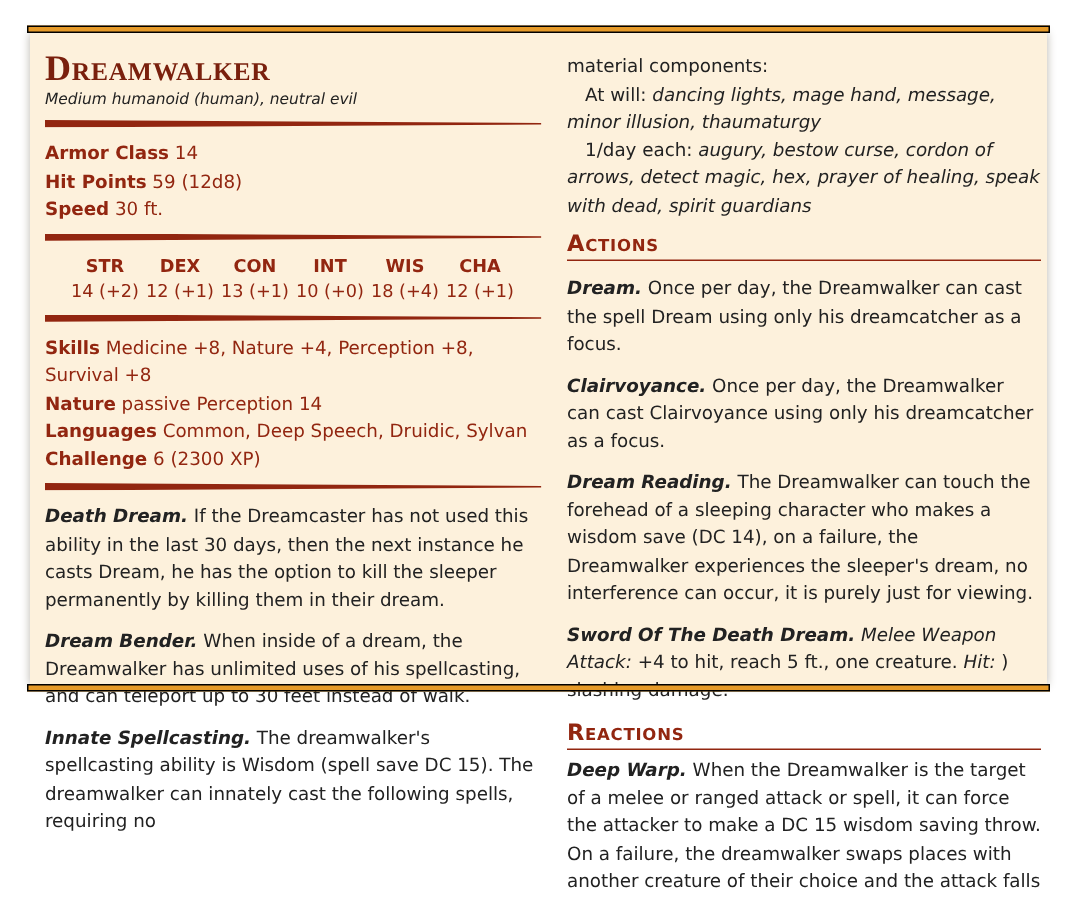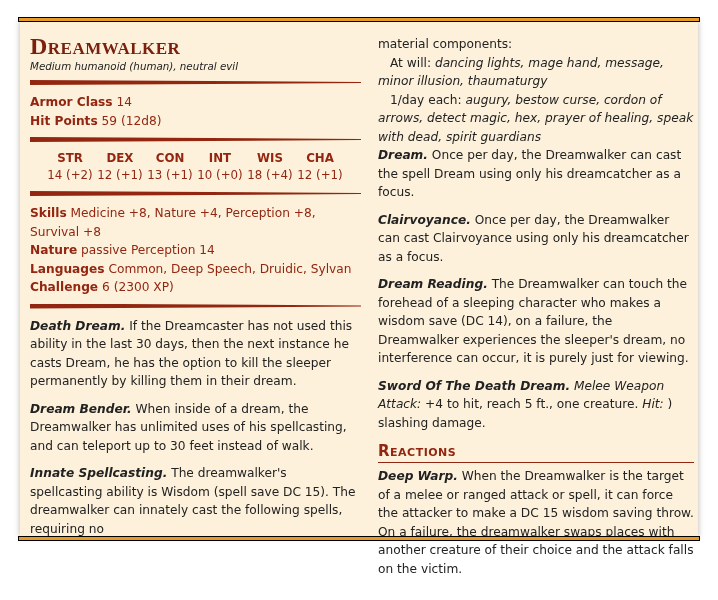--- a/index.html
+++ b/index.html
@@ -8,21 +8,21 @@
       background: #ffffff;
       width: 718px;
       height: 600px;
       overflow: hidden;
     }
     .statblock {
       position: absolute;
       left: 18px;
       top: 17px;
       width: 682px;
-      height: 524px;
+      height: 444px;
       box-sizing: border-box;
     }
     .bar {
       position: absolute;
       left: 0;
       width: 682px;
       height: 5px;
       background: #e69a28;
       border: 1px solid #000;
       box-sizing: border-box;
@@ -113,20 +113,21 @@
   <div class="paper">
 
     <div class="col left">
       <h1 class="name">Dreamwalker</h1>
       <p class="subtitle">Medium humanoid (human), neutral evil</p>
 
       <div class="taper"></div>
 
       <p class="prop"><b>Armor Class</b> <span>14</span></p>
       <p class="prop"><b>Hit Points</b> <span>59 (12d8)</span></p>
+      <p class="prop"><b>Speed</b> <span>30 ft.</span></p>
 
       <div class="taper"></div>
 
       <div class="abilities">
         <div class="ab">
             <div class="k">STR</div>
             <div class="v">14 (+2)</div>
           </div>
         <div class="ab">
             <div class="k">DEX</div>
@@ -162,20 +163,21 @@
       <p class="trait"><span class="tn">Death Dream.</span> <span>If the Dreamcaster has not used this ability in the last 30 days, then the next instance he casts Dream, he has the option to kill the sleeper permanently by killing them in their dream.</span></p>
       <p class="trait"><span class="tn">Dream Bender.</span> <span>When inside of a dream, the Dreamwalker has unlimited uses of his spellcasting, and can teleport up to 30 feet instead of walk.</span></p>
       <p class="trait"><span class="tn">Innate Spellcasting.</span> <span>The dreamwalker's spellcasting ability is Wisdom (spell save DC 15). The dreamwalker can innately cast the following spells, requiring no</span></p>
     </div>
 
     <div class="col right">
       <p class="spell-line">material components:</p>
       <p class="spell-line"><span class="indent">At will:</span> <i>dancing lights, mage hand, message, minor illusion, thaumaturgy</i></p>
       <p class="spell-line"><span class="indent">1/day each:</span> <i>augury, bestow curse, cordon of arrows, detect magic, hex, prayer of healing, speak with dead, spirit guardians</i></p>
 
+      <h3 class="section-h">Actions</h3>
 
       <p class="trait"><span class="tn">Dream.</span> <span>Once per day, the Dreamwalker can cast the spell Dream using only his dreamcatcher as a focus.</span></p>
       <p class="trait"><span class="tn">Clairvoyance.</span> <span>Once per day, the Dreamwalker can cast Clairvoyance using only his dreamcatcher as a focus.</span></p>
       <p class="trait"><span class="tn">Dream Reading.</span> <span>The Dreamwalker can touch the forehead of a sleeping character who makes a wisdom save (DC 14), on a failure, the Dreamwalker experiences the sleeper's dream, no interference can occur, it is purely just for viewing.</span></p>
       <p class="trait"><span class="tn">Sword Of The Death Dream.</span> <i>Melee Weapon Attack:</i> <span>+4 to hit, reach 5 ft., one creature.</span> <i>Hit:</i> <span>) slashing damage.</span></p>
 
       <h3 class="section-h" style="margin-bottom:4px;">Reactions</h3>
 
       <p class="trait"><span class="tn">Deep Warp.</span> <span>When the Dreamwalker is the target of a melee or ranged attack or spell, it can force the attacker to make a DC 15 wisdom saving throw. On a failure, the dreamwalker swaps places with another creature of their choice and the attack falls on the victim.</span></p>
     </div>

